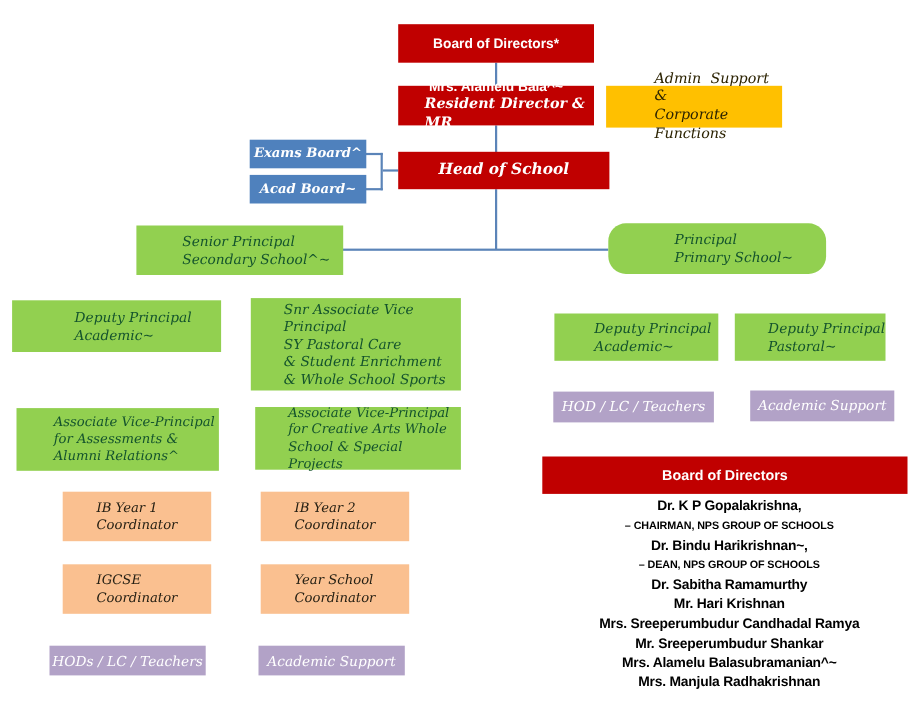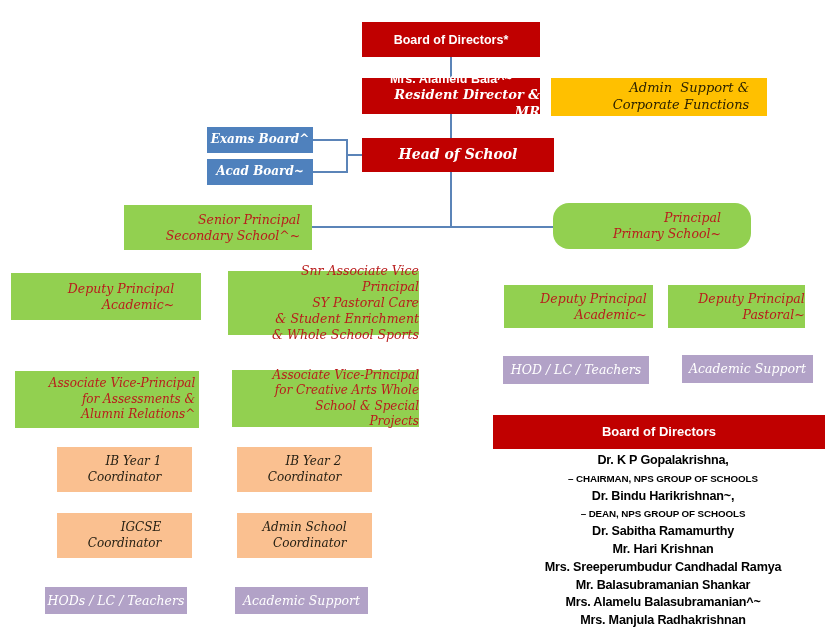--- a/index.html
+++ b/index.html
@@ -3,27 +3,27 @@
 <meta charset="utf-8">
 <style>
   * { margin:0; padding:0; box-sizing:border-box; }
   html,body { background:#ffffff; }
   .canvas {
     position:relative; width:833px; height:639px; background:#ffffff;
     font-family:"Liberation Sans", sans-serif; overflow:hidden;
   }
   .node {
     position:absolute; display:flex; flex-direction:column;
-    align-items:center; justify-content:center; text-align:right;
+    align-items:center; justify-content:center; text-align:left;
     white-space:pre-wrap; line-height:1.28;
   }
   .red    { background:#C00000; color:#ffffff; }
   .gold   { background:#FFC000; color:#2b2200; }
-  .blue   { background:#4F81BD; color:#ffffff; }
-  .green  { background:#92D050; color:#b91c1c;padding-left:30px; }
+  .blue   { background:#4F81BD; color:#ffffff;margin-left:20px; }
+  .green  { background:#92D050; color:#14532d;padding-left:30px; }
   .purple { background:#B2A2C7; color:#ffffff; }
   .peach  { background:#FAC090; color:#262014; }
   .serif-i { font-family:"DejaVu Serif", serif; font-style:italic; }
   .sans-b  { font-family:"Liberation Sans", sans-serif; font-weight:700; }
   .line { position:absolute; background:#5B84B8; }
 
   .fs-top    { font-size:12.5px; }
   .fs-head   { font-size:14px; font-weight:700; }
   .fs-admin  { font-size:13px; }
   .fs-blue   { font-size:12px; font-weight:600; }
@@ -53,21 +53,21 @@
 
   <div class="node red sans-b fs-top" style="left:362px; top:22px; width:178px; height:35px;">
     <span>Board of Directors*</span>
   </div>
 
   <div class="node red" style="left:362px; top:78px; width:178px; height:36px;">
     <span class="sans-b fs-top">Mrs. Alamelu Bala^~</span>
     <span class="resident-l2">Resident Director &amp; MR</span>
   </div>
 
-  <div class="node gold serif-i fs-admin" style="left:551px; top:78px; width:216px; height:38px;padding-left:44px;">
+  <div class="node gold serif-i fs-admin" style="left:551px; top:78px; width:160px; height:38px;padding-left:44px;">
     <span>Admin  Support &amp;
 Corporate Functions</span>
   </div>
 
   <div class="node blue serif-i fs-blue" style="left:207px; top:127px; width:106px; height:26px;">
     <span>Exams Board^</span>
   </div>
 
   <div class="node blue serif-i fs-blue" style="left:207px; top:159px; width:106px; height:26px;">
     <span>Acad Board~</span>
@@ -85,21 +85,21 @@
   <div class="node green serif-i fs-green" style="left:553px; top:203px; width:198px; height:46px;border-radius:16px;">
     <span>Principal
 Primary School~</span>
   </div>
 
   <div class="node green serif-i fs-green" style="left:11px; top:273px; width:190px; height:47px;">
     <span>Deputy Principal
 Academic~</span>
   </div>
 
-  <div class="node green serif-i fs-green" style="left:228px; top:271px; width:191px; height:64px;">
+  <div class="node green serif-i fs-green" style="left:228px; top:271px; width:191px; height:84px;">
     <span>Snr Associate Vice Principal
 SY Pastoral Care
 &amp; Student Enrichment
 &amp; Whole School Sports</span>
   </div>
 
   <div class="node green serif-i fs-avp" style="left:15px; top:371px; width:184px; height:57px;">
     <span>Associate Vice-Principal
 for Assessments &amp;
 Alumni Relations^</span>
@@ -120,21 +120,21 @@
     <span>IB Year 2
 Coordinator</span>
   </div>
 
   <div class="node peach serif-i fs-peach" style="left:57px; top:513px; width:135px; height:45px;">
     <span>IGCSE
 Coordinator</span>
   </div>
 
   <div class="node peach serif-i fs-peach" style="left:237px; top:513px; width:135px; height:45px;">
-    <span>Admin School
+    <span>Year School
 Coordinator</span>
   </div>
 
   <div class="node purple serif-i fs-purple" style="left:45px; top:587px; width:142px; height:27px;">
     <span>HODs / LC / Teachers</span>
   </div>
 
   <div class="node purple serif-i fs-purple" style="left:235px; top:587px; width:133px; height:27px;">
     <span>Academic Support</span>
   </div>
@@ -162,18 +162,18 @@
   </div>
 
   <div class="directors" style="left:493px; top:452px; width:340px;">
     <div class="d-name">Dr. K P Gopalakrishna,</div>
     <div class="d-role">– CHAIRMAN, NPS GROUP OF SCHOOLS</div>
     <div class="d-name">Dr. Bindu Harikrishnan~,</div>
     <div class="d-role">– DEAN, NPS GROUP OF SCHOOLS</div>
     <div class="d-name">Dr. Sabitha Ramamurthy</div>
     <div class="d-name">Mr. Hari Krishnan</div>
     <div class="d-name">Mrs. Sreeperumbudur Candhadal Ramya</div>
-    <div class="d-name">Mr. Balasubramanian Shankar</div>
+    <div class="d-name">Mr. Sreeperumbudur Shankar</div>
     <div class="d-name">Mrs. Alamelu Balasubramanian^~</div>
     <div class="d-name">Mrs. Manjula Radhakrishnan</div>
   </div>
 
 </div>
 
 </body></html>

